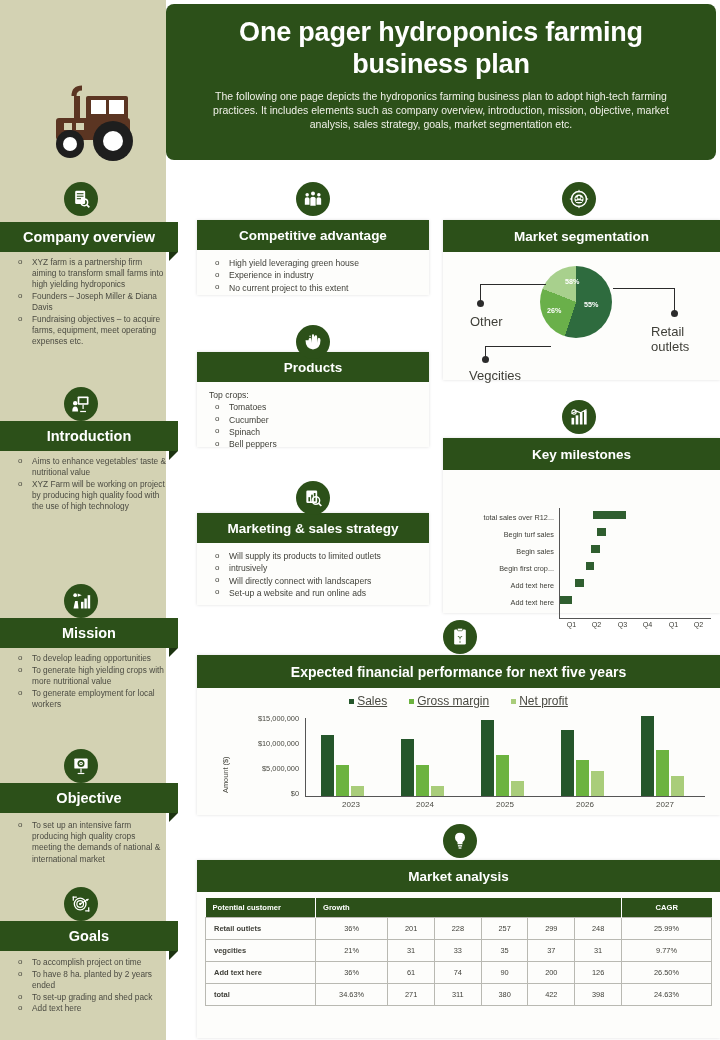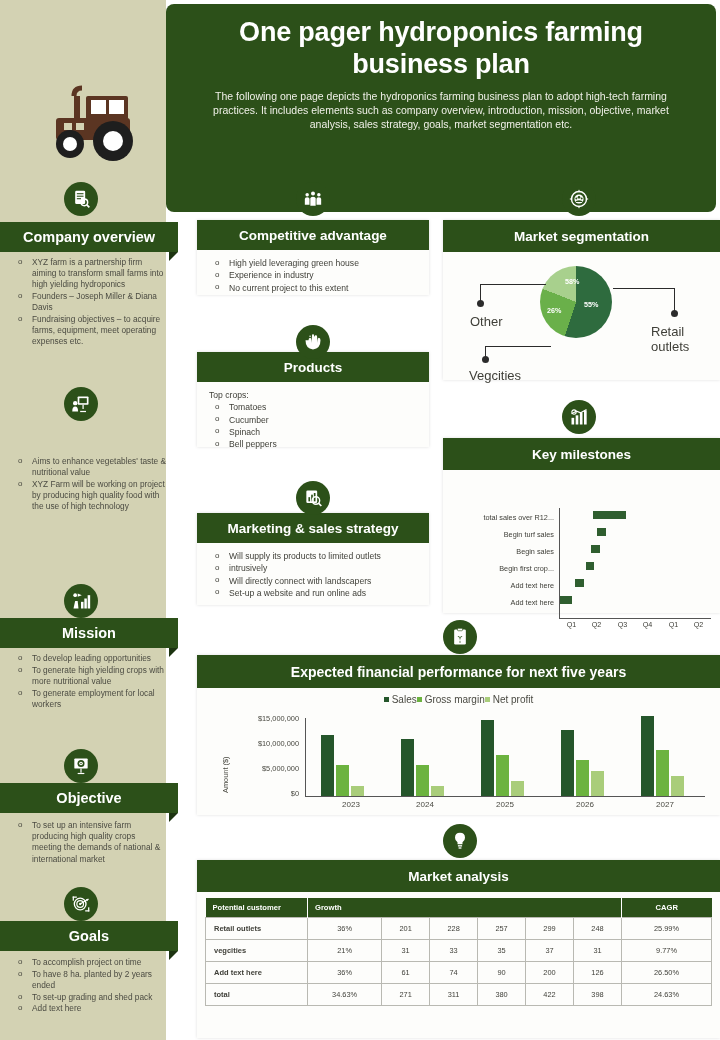--- a/index.html
+++ b/index.html
@@ -14,21 +14,21 @@
   
   .left-col {
     position: absolute; left: 0; top: 0;
     width: 166px; height: 1040px;
     background: #d3d2b3;
   }
 
   
   .header {
     position: absolute; left: 166px; top: 4px;
-    width: 550px; height: 208px;
+    width: 550px; height: 156px;
     background: #2c5019;
     border-radius: 8px;
     padding: 12px 22px 10px 22px;
     text-align: center;
   }
   .header h1 {
     color: #ffffff;
     font-size: 27px;
     line-height: 32px;
     font-weight: bold;
@@ -112,21 +112,21 @@
   
   .gantt { position: relative; width: 100%; height: 100%; }
   .g-lbl { position:absolute; right: 0; font-size: 7.3px; color:#3f3f38; text-align:right; white-space:nowrap; }
   .g-bar { position:absolute; height: 8px; background:#2f5e2f; }
   .g-axisY { position:absolute; width:1px; background:#555; }
   .g-axisX { position:absolute; height:1px; background:#555; }
   .g-tick { position:absolute; font-size:7.2px; color:#3f3f38; text-align:center; }
 
   
   .fin { position: relative; width: 100%; height: 100%; }
-  .fin-legend { position:absolute; top: 6px; left:0; width:100%; display:flex; justify-content:center; font-size:10px; color:#4a4a42;}
+  .fin-legend { position:absolute; top: 6px; left:0; width:100%; display:flex; justify-content:center; gap: 22px; font-size:12px; color:#4a4a42;text-decoration:underline;}
   .lg-item { display:flex; align-items:center; gap:3px; }
   .lg-sw { width:5px; height:5px; }
   .ylab { position:absolute; font-size:7.4px; color:#4a4a42; text-align:right; white-space:nowrap; }
   .axis-title {
     position:absolute; font-size:7.4px; color:#4a4a42;
     transform: rotate(-90deg); transform-origin: left top; white-space:nowrap;
   }
   .bar { position:absolute; bottom:0; }
   .xlab { position:absolute; font-size:8px; color:#4a4a42; text-align:center; }
 
@@ -195,20 +195,23 @@
   <div class="icon-circle" style="left:64px; top:387px;">
     <svg viewBox="0 0 24 24">
         <rect x="8" y="3" width="13" height="10" rx="1" fill="#fff"></rect>
         <rect x="10" y="5" width="9" height="6" fill="#2c5019"></rect>
         <line x1="14.5" y1="13" x2="14.5" y2="18" stroke="#fff" stroke-width="1.5"></line>
         <line x1="11" y1="21" x2="18" y2="21" stroke="#fff" stroke-width="1.5"></line>
         <circle cx="5" cy="11" r="2.6" fill="#fff"></circle>
         <path d="M1.5 21 q0 -6 3.5 -6 q3.5 0 3.5 6 z" fill="#fff"></path>
       </svg>
   </div>
+  <div class="lbanner" style="top:421px;">
+    <span>Introduction</span>
+  </div>
   <div class="lbody" style="top:456px;">
     <ul>
       <li>Aims to enhance vegetables' taste &amp; nutritional value</li>
       <li>XYZ Farm will be working on project by producing high quality food with the use of high technology</li>
     </ul>
   </div>
 
   <div class="icon-circle" style="left:64px; top:584px;">
     <svg viewBox="0 0 24 24">
         <rect x="12" y="13" width="3" height="8" fill="#fff"></rect>
@@ -512,21 +515,21 @@
       </svg>
   </div>
   <div class="card" style="left:197px; top:860px; width:523px; height:178px;">
     <div class="cbanner" style="height:32px;">
       <span>Market analysis</span>
     </div>
     <div style="padding:6px 8px;">
       <table class="mtable">
         <thead>
           <tr>
-            <th style="width:102px;">Potential customer</th>
+            <th style="width:110px;">Potential customer</th>
             <th colspan="6">Growth</th>
             <th style="width:90px; text-align:center; border-right:none;">CAGR</th>
           </tr>
         </thead>
         <tbody>
           <tr>
             <td class="first">Retail outlets</td>
             <td>36%</td>
             <td>201</td>
             <td>228</td>

